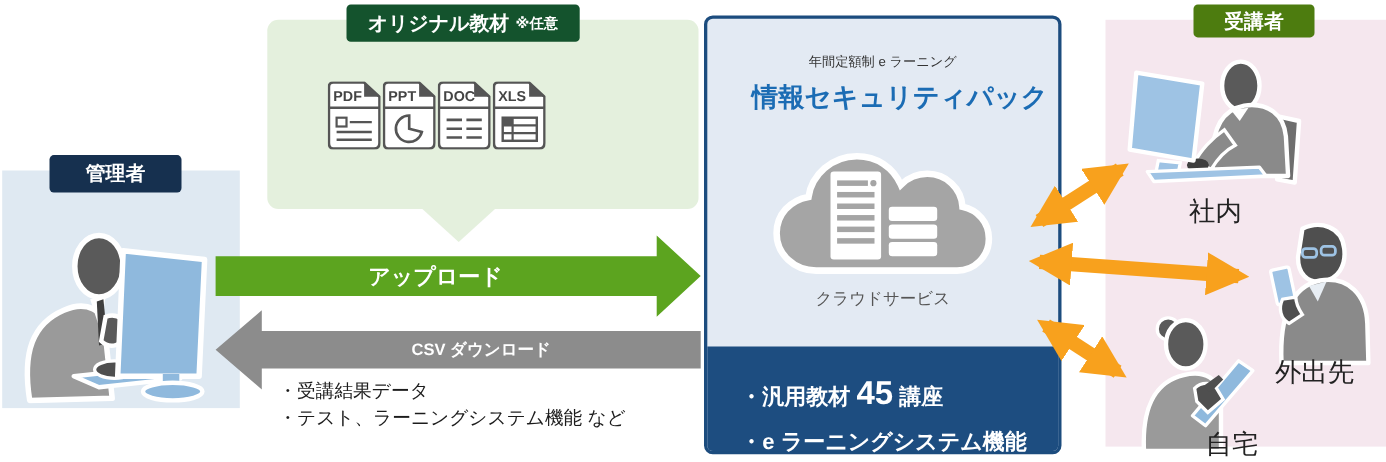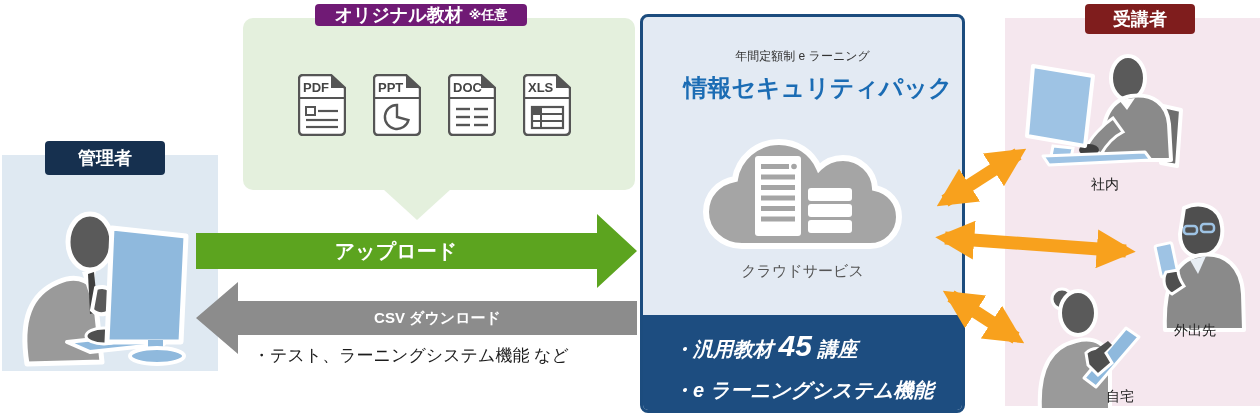--- a/index.html
+++ b/index.html
@@ -15,53 +15,53 @@
                     border-left:34px solid transparent; border-right:34px solid transparent;
                     border-top:31px solid #e4f0dd; }
   .center-panel   { left:640px;  top:14px;  width:325px; height:399px; background:#e3eaf3;
                     border:3px solid #1c4c7e; border-radius:8px; }
   .learners-panel { left:1005px; top:18px;  width:255px; height:388px; background:#f5e7ee; }
 
   
   .badge { color:#fff; font-weight:bold; font-size:18px; text-align:center;
            display:flex; align-items:center; justify-content:center; border-radius:4px; }
   .admin-badge    { left:45px;   top:141px; width:120px; height:34px; background:#16304f; }
-  .materials-badge{ left:315px;  top:4px;   width:212px; height:22px; background:#701a75; gap:6px; }
+  .materials-badge{ left:315px;  top:4px;   width:212px; height:34px; background:#14532d; gap:6px; }
   .materials-badge .note { font-size:13px; font-weight:bold; }
-  .learners-badge { left:1085px; top:4px;   width:110px; height:30px; background:#7f1d1d; }
+  .learners-badge { left:1085px; top:4px;   width:110px; height:30px; background:#4d7c0f; }
 
   
   .svc-subtitle { left:640px; top:48px;  width:325px; text-align:center; font-size:12px; color:#333; }
   .svc-title    { left:640px; top:72px;  width:356px; text-align:center; font-size:24px; font-weight:bold; color:#1b6cb4; }
   .cloud-svg    { left:695px; top:128px; width:215px; height:125px; }
   .cloud-label  { left:640px; top:262px; width:325px; text-align:center; font-size:15px; color:#555; }
   .feature-band { left:643px; top:315px; width:319px; height:95px; background:#1d4d80;
-                  border-radius:0 0 5px 5px; color:#fff; padding:12px 0 0 30px;font-style:italic; }
+                  border-radius:0 0 5px 5px; color:#fff; padding:24px 0 0 30px; }
   .feature-row  { font-size:20px; font-weight:bold; line-height:38px; white-space:nowrap; }
   .feature-row .big { font-size:30px; }
 
   
-  .file-row { left:298px; top:74px; display:flex; gap:27px; }
+  .file-row { left:298px; top:74px; display:flex; gap:2px; }
   .file-icon { width:48px; height:62px; position:relative; }
   .file-icon svg { display:block; }
 
   
   .flow-svg { left:0; top:0; width:1260px; height:420px; pointer-events:none; }
   .upload-label   { left:196px; top:233px; width:400px; height:36px; display:flex; align-items:center;
                     justify-content:center; color:#fff; font-size:20px; font-weight:bold; }
   .download-label { left:238px; top:301px; width:399px; height:34px; display:flex; align-items:center;
                     justify-content:center; color:#fff; font-size:15px; font-weight:bold; }
   .download-notes { left:253px; top:344px; width:400px; font-size:17px; color:#1c1c1c; line-height:24px; }
 
   
   .admin-illus  { left:12px;   top:192px; width:195px; height:175px; }
   .office-illus { left:1015px; top:48px;  width:175px; height:125px; }
   .mobile-illus { left:1140px; top:198px; width:110px; height:135px; }
   .home-illus   { left:1028px; top:285px; width:115px; height:125px; }
-  .loc-label { font-size:14px; color:#222; text-align:center; }
+  .loc-label { font-size:24px; color:#222; text-align:center; }
   .loc-office { left:1055px; top:176px; width:100px; }
   .loc-mobile { left:1145px; top:322px; width:100px; }
   .loc-home   { left:1085px; top:388px; width:70px;  }
 </style>
 </head>
 <body>
 
 <div class="stage">
 
   <div class="abs learners-panel"></div>
@@ -205,20 +205,21 @@
     <polygon fill="#5ca41f" points="196,233 597,233 597,214 637,251 597,288 597,269 196,269"></polygon>
     <polygon fill="#8c8c8c" points="637,301 238,301 238,282 196,318 238,354 238,335 637,335"></polygon>
     <line x1="945" y1="201" x2="1018" y2="154" stroke="#f8a11d" stroke-width="13" marker-start="url(#oh)" marker-end="url(#oh)"></line>
     <line x1="945" y1="238" x2="1126" y2="251" stroke="#f8a11d" stroke-width="13" marker-start="url(#oh)" marker-end="url(#oh)"></line>
     <line x1="951" y1="296" x2="1016" y2="338" stroke="#f8a11d" stroke-width="13" marker-start="url(#oh)" marker-end="url(#oh)"></line>
   </svg>
 
   <div class="abs upload-label">アップロード</div>
   <div class="abs download-label">CSV ダウンロード</div>
   <div class="abs download-notes">
+    <div>・受講結果データ</div>
     <div>・テスト、ラーニングシステム機能 など</div>
   </div>
 
   <div class="abs loc-label loc-office">社内</div>
   <div class="abs loc-label loc-mobile">外出先</div>
   <div class="abs loc-label loc-home">自宅</div>
 
 </div>
 
 </body></html>

